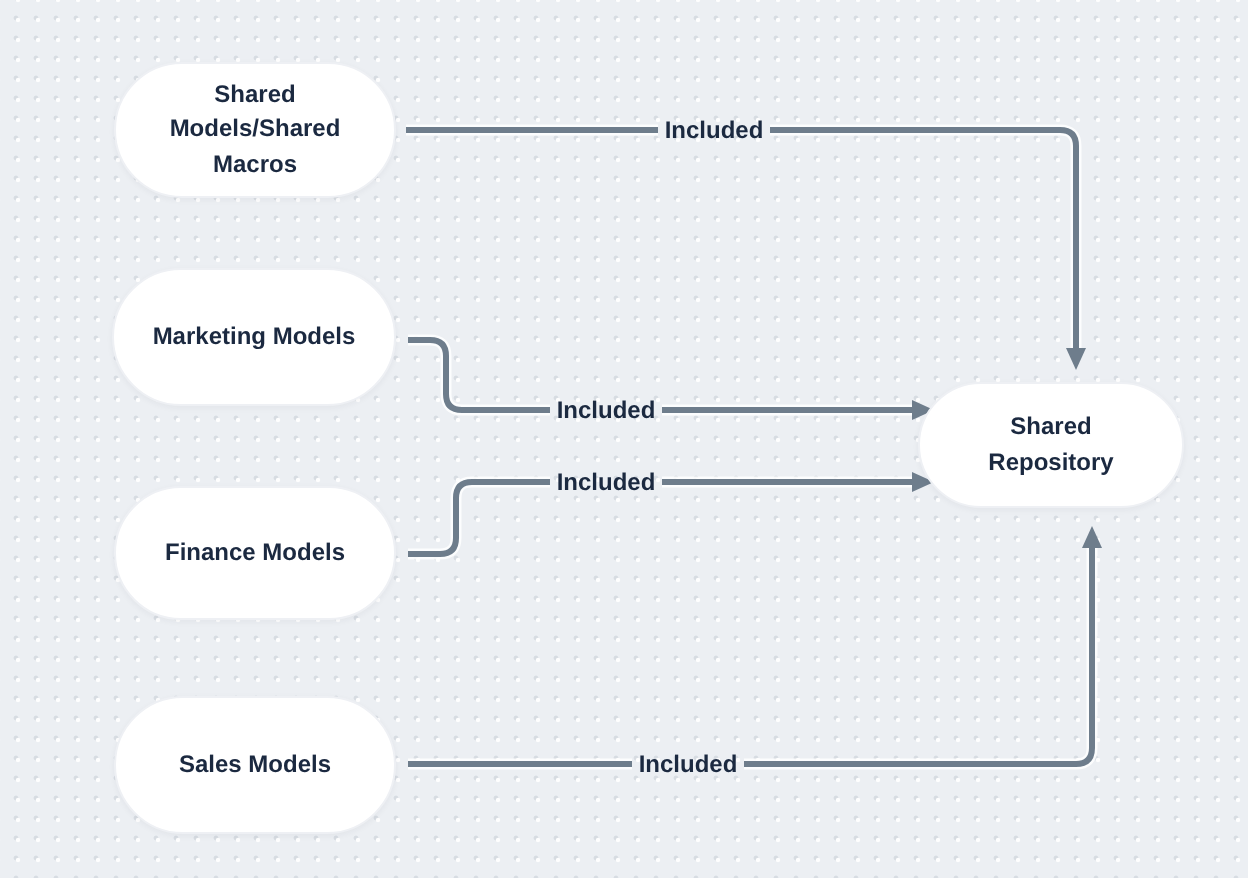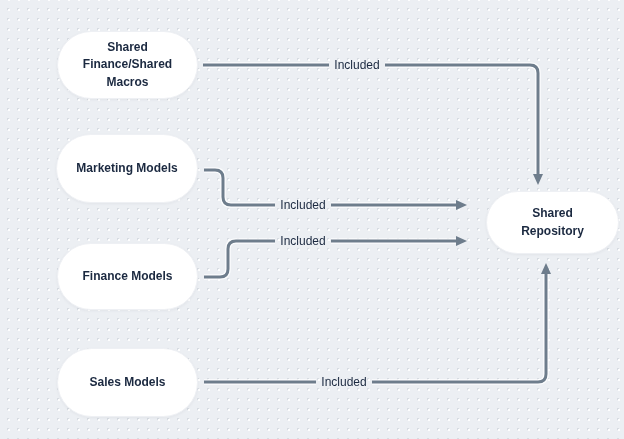--- a/index.html
+++ b/index.html
@@ -61,21 +61,21 @@
   }
   .node-label {
     display: block;
     padding: 0 16px;
   }
   .edge-label {
     position: absolute;
     transform: translate(-50%, -50%);
     color: var(--text);
     font-size: 12px;
-    font-weight: 400;
+    font-weight: 700;
     white-space: nowrap;
   }
 </style>
 </head>
 <body>
 
 <div id="canvas">
   <svg id="edge-layer" viewBox="0 0 624 439" xmlns="http://www.w3.org/2000/svg">
       <path d="M203 65 H329" class="edge-halo"></path>
       <path d="M203 65 H329" class="edge-line"></path>
@@ -96,27 +96,27 @@
       <path d="M204 382 H316" class="edge-line"></path>
       <path d="M372 382 H538 Q546 382 546 374 V274" class="edge-halo"></path>
       <path d="M372 382 H538 Q546 382 546 374 V274" class="edge-line"></path>
       <polygon points="541,274 551,274 546,263" class="edge-arrowhead"></polygon>
     </svg>
 <span class="edge-label" style="left: 357px; top: 65px;">Included</span>
     <span class="edge-label" style="left: 303px; top: 205px;">Included</span>
     <span class="edge-label" style="left: 303px; top: 241px;">Included</span>
     <span class="edge-label" style="left: 344px; top: 382px;">Included</span>
     <div class="node" style="left: 57px; top: 31px; width: 141px; height: 68px; border-radius: 34px;">
-      <span class="node-label">Shared Finance/Shared Macros</span>
+      <span class="node-label">Shared Models/Shared Macros</span>
     </div>
     <div class="node" style="left: 56px; top: 134px; width: 142px; height: 69px; border-radius: 34.5px;">
       <span class="node-label">Marketing Models</span>
     </div>
     <div class="node" style="left: 57px; top: 243px; width: 141px; height: 67px; border-radius: 33.5px;">
       <span class="node-label">Finance Models</span>
     </div>
     <div class="node" style="left: 57px; top: 348px; width: 141px; height: 69px; border-radius: 34.5px; text-align: center;">
       <span class="node-label">Sales Models</span>
     </div>
-    <div class="node" style="left: 486px; top: 191px; width: 133px; height: 63px; border-radius: 31.5px; text-align: center;">
+    <div class="node" style="left: 459px; top: 191px; width: 133px; height: 63px; border-radius: 31.5px; text-align: center;">
       <span class="node-label">Shared Repository</span>
     </div>
   </div>
 
 </body></html>

